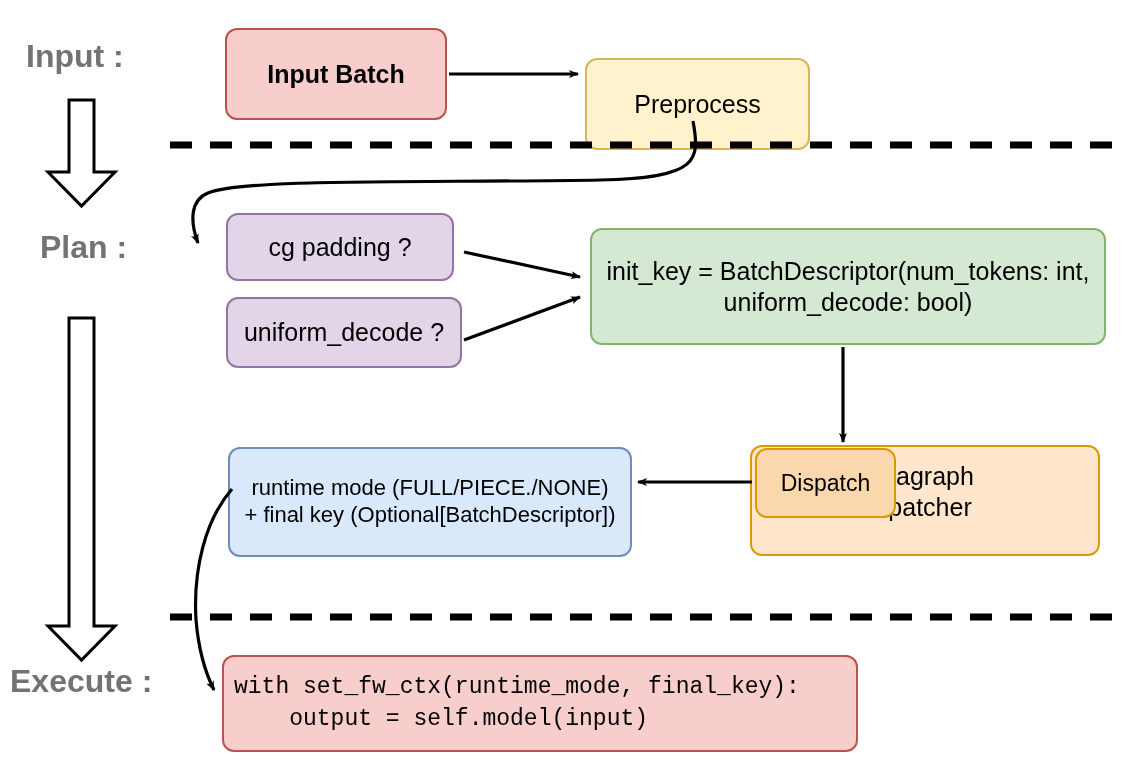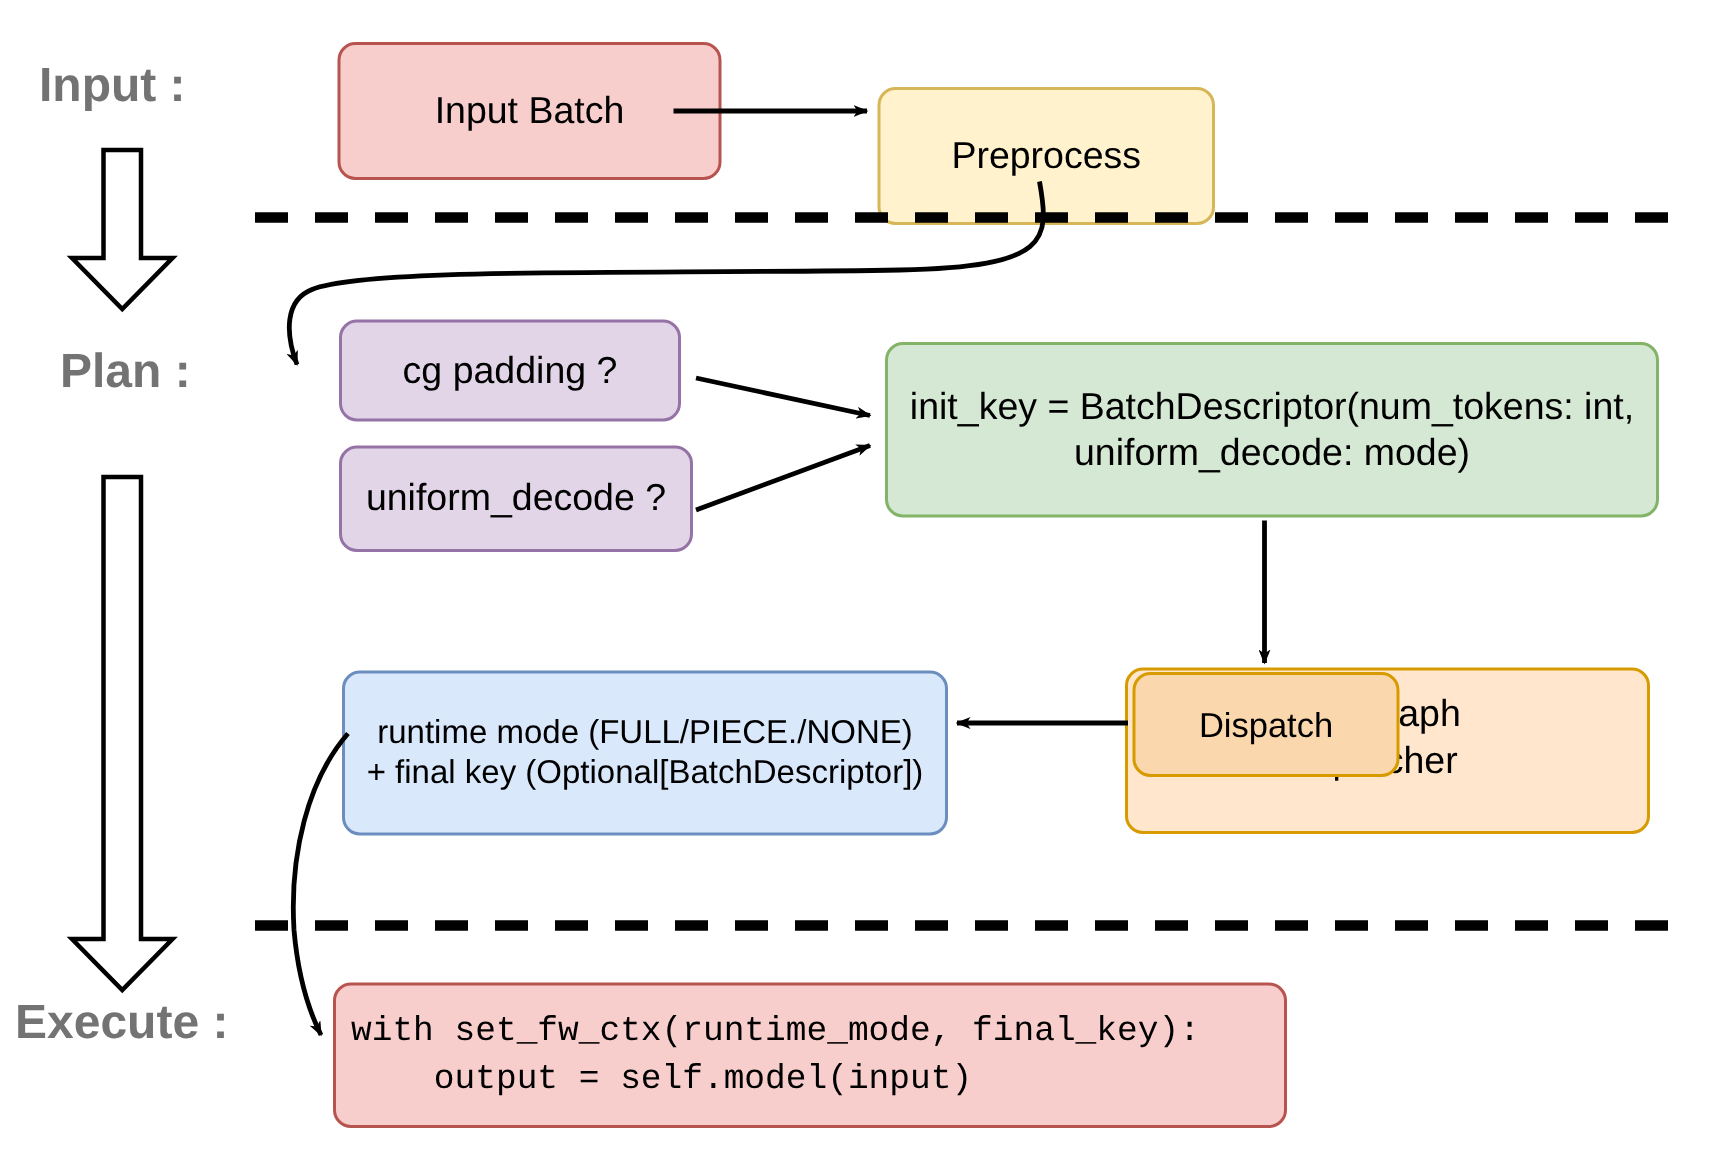--- a/index.html
+++ b/index.html
@@ -42,47 +42,47 @@
 <body>
 
 <div id="stage">
 
   <div class="stage-label" style="left:26px;top:38px;font-size:32px;">Input :</div>
 
   <div class="stage-label" style="left:40px;top:229px;font-size:32px;">Plan :</div>
 
   <div class="stage-label" style="left:10px;top:663px;font-size:32px;">Execute :</div>
 
-  <div class="node n-input-batch" style="left:225px;top:28px;width:256px;height:92px;font-size:25px;">
+  <div class="node n-input-batch" style="left:225px;top:28px;width:222px;height:92px;font-size:25px;font-weight:bold;">
     <span class="txt">Input Batch</span>
   </div>
 
   <div class="node n-preprocess" style="left:585px;top:28px;width:225px;height:92px;font-size:25px;">
     <span class="txt">Preprocess</span>
   </div>
 
   <div class="node n-purple" style="left:226px;top:213px;width:228px;height:68px;font-size:25px;">
     <span class="txt">cg padding ?</span>
   </div>
 
   <div class="node n-purple" style="left:226px;top:297px;width:236px;height:71px;font-size:25px;">
     <span class="txt">uniform_decode ?</span>
   </div>
 
   <div class="node n-green" style="left:590px;top:228px;width:516px;height:117px;font-size:25px;flex-direction:column;">
     <span class="txt">init_key = BatchDescriptor(num_tokens: int,</span>
-    <span class="txt">uniform_decode: mode)</span>
+    <span class="txt">uniform_decode: bool)</span>
   </div>
 
   <div class="node n-orange-outer" style="left:750px;top:445px;width:350px;height:111px;font-size:25px;">
     <span class="cud-label" style="white-space:pre-line;">Cudagraph
 Dispatcher</span>
   </div>
 
-  <div class="node n-orange-inner" style="left:755px;top:448px;width:178px;height:70px;font-size:23px;">
+  <div class="node n-orange-inner" style="left:755px;top:448px;width:141px;height:70px;font-size:23px;">
     <span class="txt">Dispatch</span>
   </div>
 
   <div class="node n-blue" style="left:228px;top:447px;width:404px;height:110px;font-size:22px;flex-direction:column;">
     <span class="txt">runtime mode (FULL/PIECE./NONE)</span>
     <span class="txt">+ final key (Optional[BatchDescriptor])</span>
   </div>
 
   <div class="node n-code" style="left:222px;top:655px;width:636px;height:97px;">
     <div style="display:flex;flex-direction:column;">

